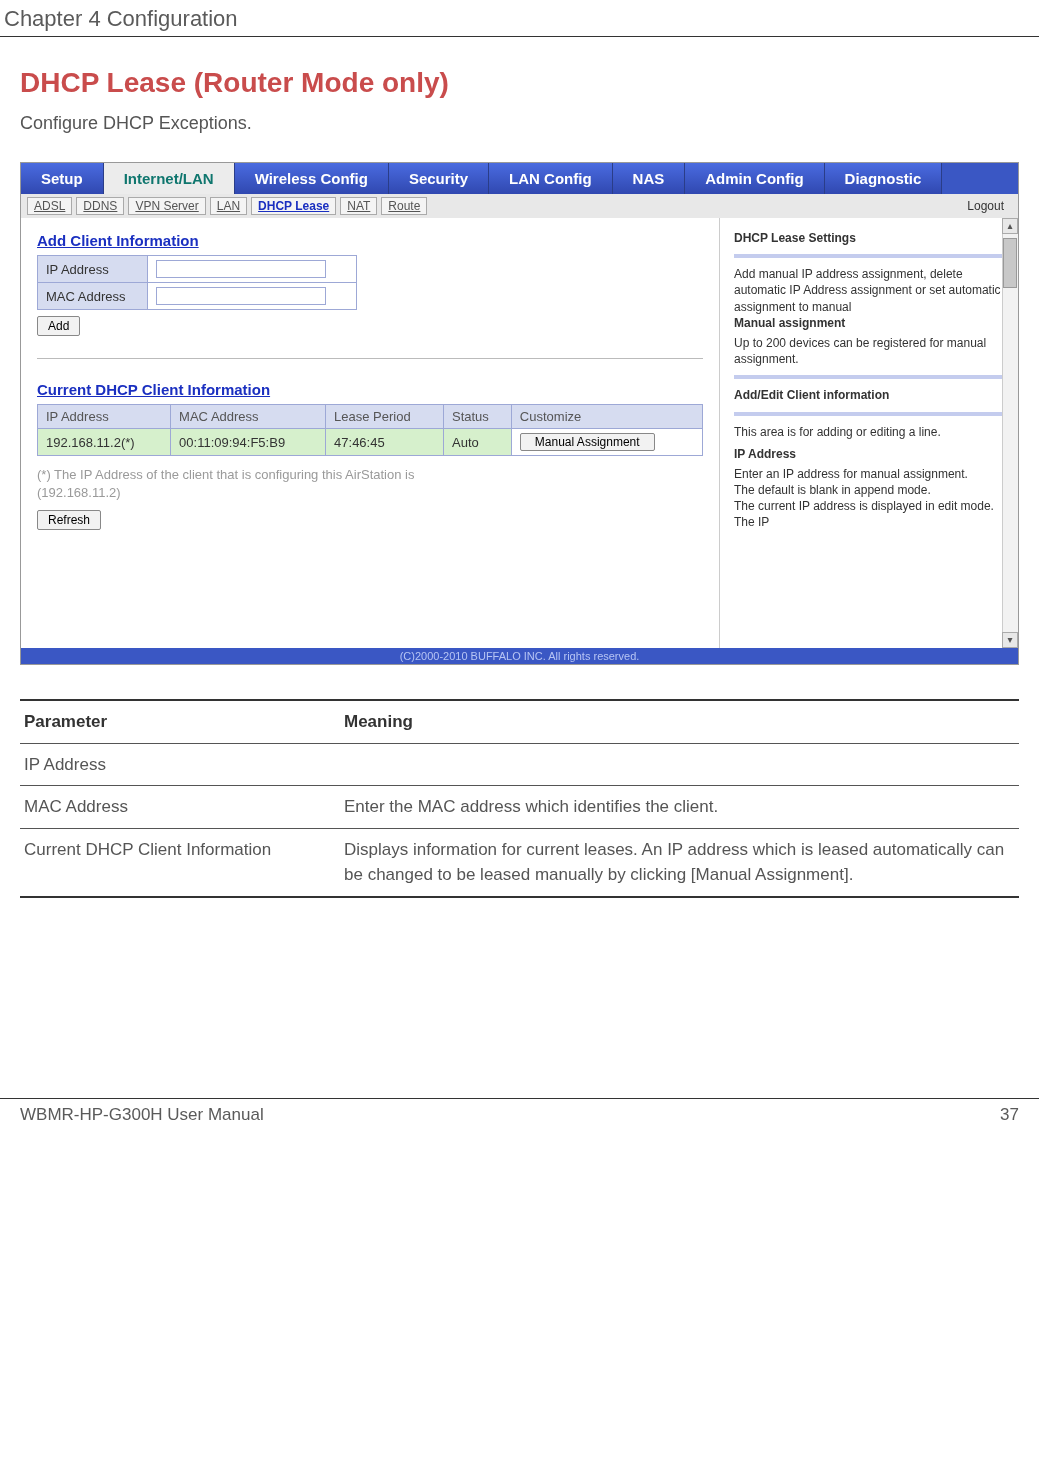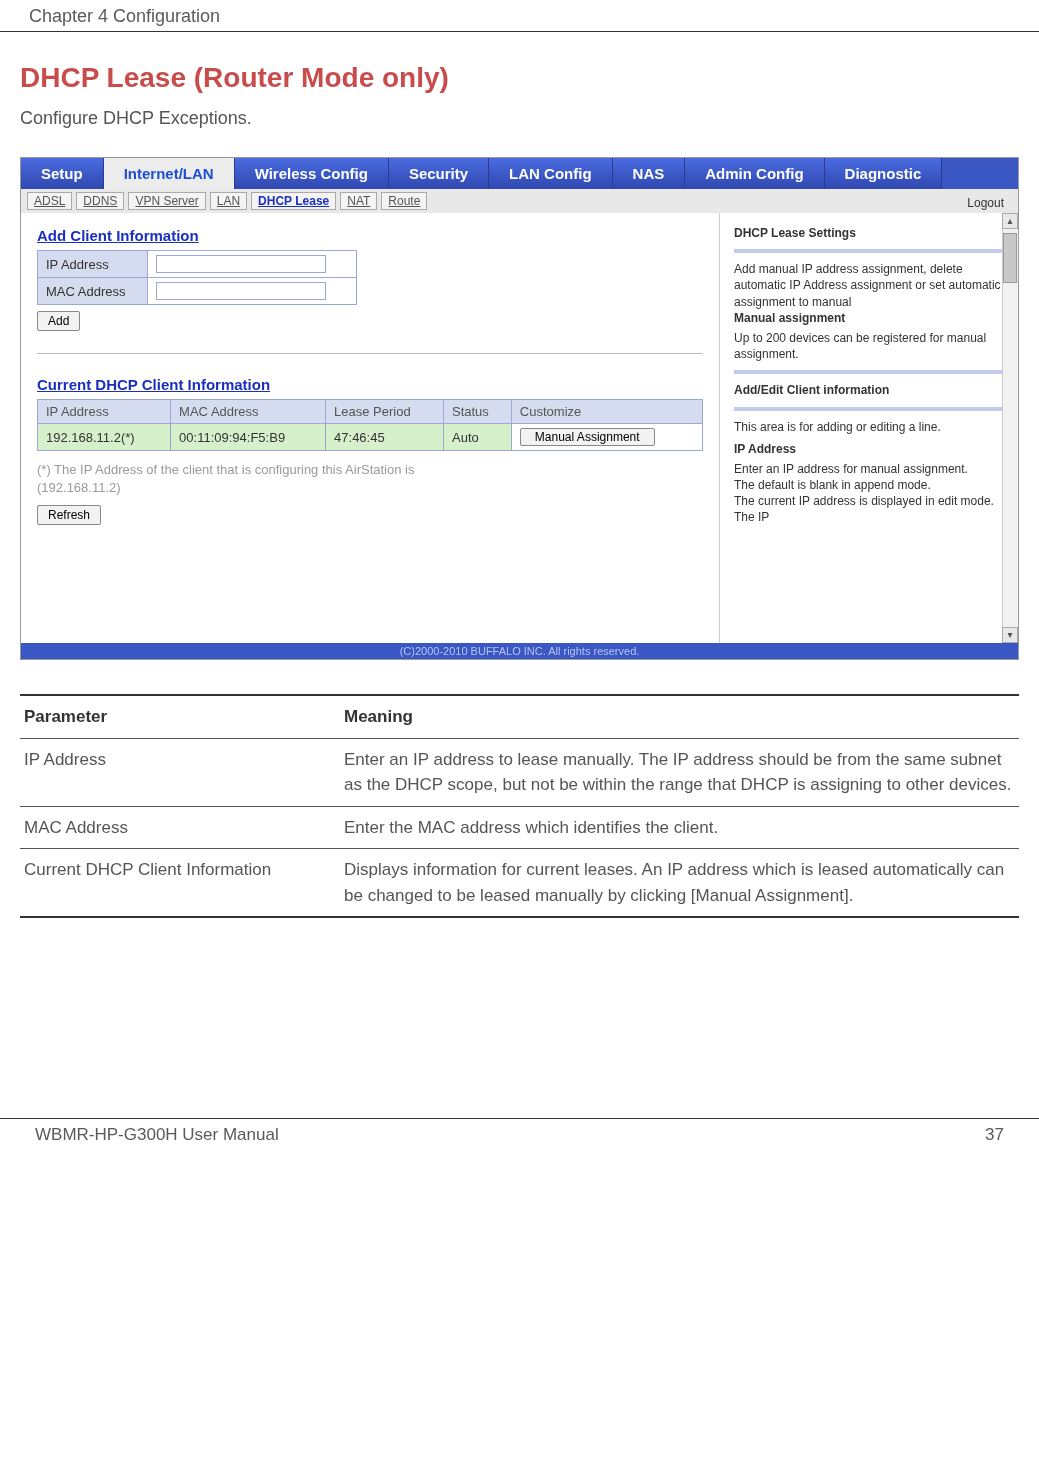--- a/index.html
+++ b/index.html
@@ -9,22 +9,22 @@
     color: #333;
     width: 1039px;
     margin: 0 auto;
     padding: 0;
   }
   .page-header {
     display: flex;
     justify-content: space-between;
     align-items: baseline;
     border-bottom: 1px solid #333;
-    padding: 6px 20px 4px 29px;
-    font-size: 18px;
+    padding: 6px 20px 4px 4px;
+    font-size: 22px;
     color: #5a5a5a;
   }
   .content { padding: 30px 20px 0 20px; }
   h1 {
     color: #c94c4c;
     font-size: 28px;
     font-weight: bold;
     margin-bottom: 14px;
     font-family: Arial, sans-serif;
   }
@@ -43,24 +43,24 @@
   .main-tab {
     padding: 7px 20px;
     color: #fff;
     font-weight: bold;
     font-size: 15px;
     white-space: nowrap;
     border-right: 1px solid #2a3d88;
     cursor: pointer;
   }
   .main-tab.setup { background: linear-gradient(#4a6be0,#3048b0); }
-  .main-tab.active { background: #ececec; color: #1d4ed8; }
+  .main-tab.active { background: #ececec; color: #0f766e; }
   .sub-tabs {
     display: flex;
-    align-items: flex-end;
+    align-items: center;
     padding: 3px 6px;
     background: #e8e8e8;
     font-size: 12px;
     gap: 4px;
   }
   .sub-tab {
     background: #f4f4f4;
     border: 1px solid #aaa;
     padding: 1px 6px;
     color: #555;
@@ -168,21 +168,21 @@
   .param-divider { border: none; border-top: 2px solid #333; margin: 34px 0 0 0; }
   .param-row { display: flex; padding: 8px 4px; border-bottom: 1px solid #555; font-size: 17px; line-height: 1.5; color: #555; }
   .param-row.head { font-weight: bold; color: #333; border-bottom: 1px solid #555; }
   .param-row.last { border-bottom: 2px solid #333; }
   .param-col1 { width: 320px; flex-shrink: 0; }
   .param-col2 { flex: 1; }
   .page-footer {
     display: flex;
     justify-content: space-between;
     border-top: 1px solid #333;
-    padding: 6px 35px;
+    padding: 6px 20px;
     font-size: 17px;
     color: #5a5a5a;
     margin-top: 200px;
   }
 </style>
 </head>
 <body>
 
 <div class="page-header">
   <span>Chapter 4  Configuration</span>
@@ -281,21 +281,20 @@
     <div class="footer-bar">(C)2000-2010 BUFFALO INC. All rights reserved.</div>
   </div>
 
   <hr class="param-divider">
   <div class="param-row head">
     <div class="param-col1">Parameter</div>
     <div class="param-col2">Meaning</div>
   </div>
   <div class="param-row">
     <div class="param-col1">IP Address</div>
-    <div class="param-col2">Enter an IP address to lease manually. The IP address should be from the same subnet as the DHCP scope, but not be within the range that DHCP is assigning to other devices.</div>
   </div>
   <div class="param-row">
     <div class="param-col1">MAC Address</div>
     <div class="param-col2">Enter the MAC address which identifies the client.</div>
   </div>
   <div class="param-row last">
     <div class="param-col1">Current DHCP Client Information</div>
     <div class="param-col2">Displays information for current leases. An IP address which is leased automatically can be changed to be leased manually by clicking [Manual Assignment].</div>
   </div>
 </div>

